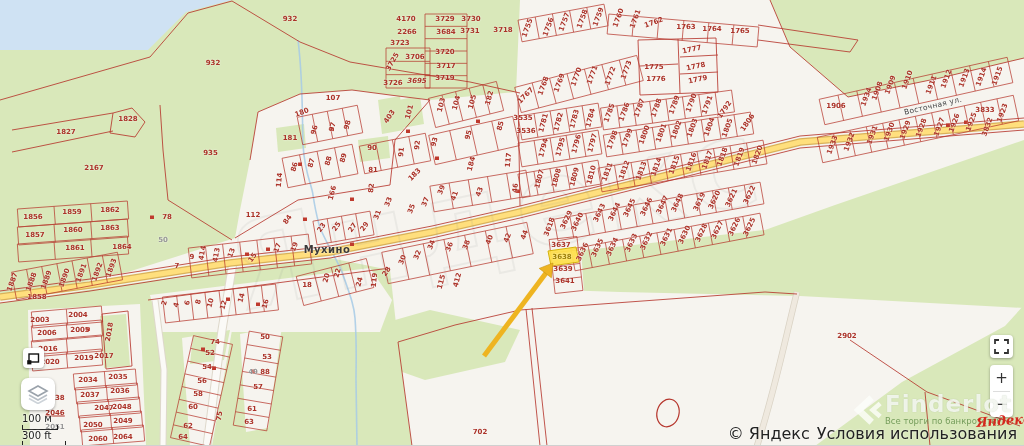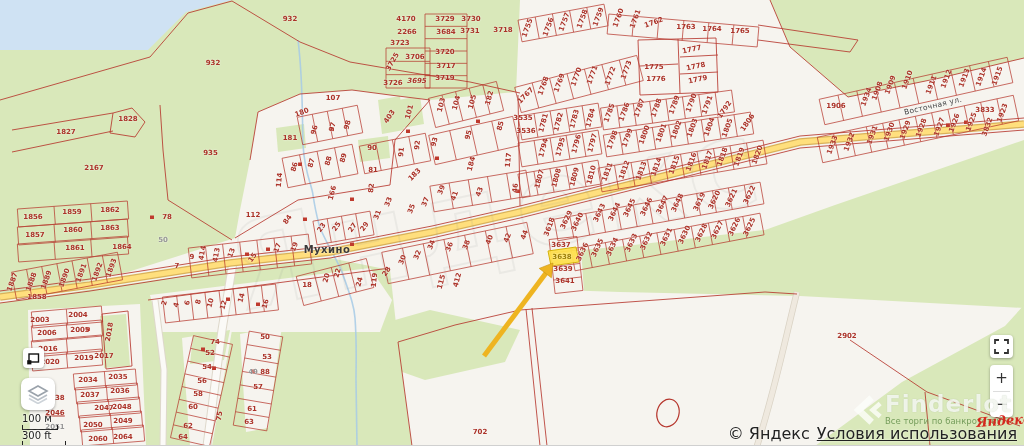--- a/index.html
+++ b/index.html
@@ -37,21 +37,21 @@
   .sbar{height:4px;border-left:1px solid #222;border-right:1px solid #222;border-bottom:1px solid #222;margin:0 0 1px}
   .sbar.m{width:34px}.sbar.f{width:42px}
   .flogo{position:absolute;left:851px;top:393px;display:flex;align-items:flex-start;gap:2px;pointer-events:none}
   .ftext{font-size:23px;font-weight:bold;letter-spacing:1px;color:rgba(252,254,250,.82);
         text-shadow:0 0 1px rgba(110,140,100,.4);line-height:1}
   .ftag{font-size:8.5px;color:rgba(108,150,82,.9);margin-top:0px;white-space:nowrap}
   .ylogo{position:absolute;left:976px;top:413px;font-family:"DejaVu Serif",serif;font-style:italic;
         font-weight:bold;font-size:13px;color:#d5281e;transform:rotate(-4deg);pointer-events:none}
   .attrib{position:absolute;right:7px;bottom:3px;font-size:16px;color:#222;display:flex;gap:7px;
         align-items:baseline;text-shadow:0 0 2px rgba(255,255,255,.8)}
-  .attrib a{color:#222;text-decoration:underline;cursor:pointer}
+  .attrib a{color:#222;cursor:pointer}
   .bottom-edge{position:absolute;left:0;bottom:0;width:100%;height:1px;background:#d0d0d0}
 </style>
 </head>
 <body>
 
 <div id="app">
 
   <svg id="map-svg" width="1024" height="446" viewBox="0 0 1024 446">
 
     <polygon points="0,0 236,0 230,14 178,52 60,58 0,50" fill="#cfe2f3"></polygon>

